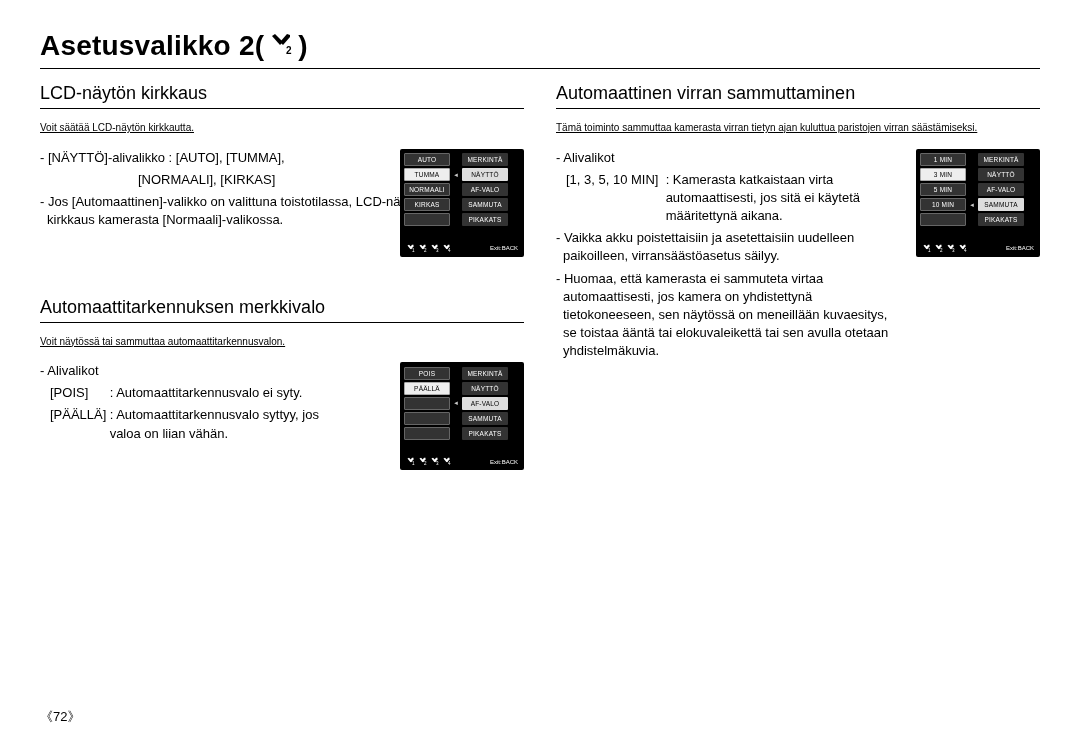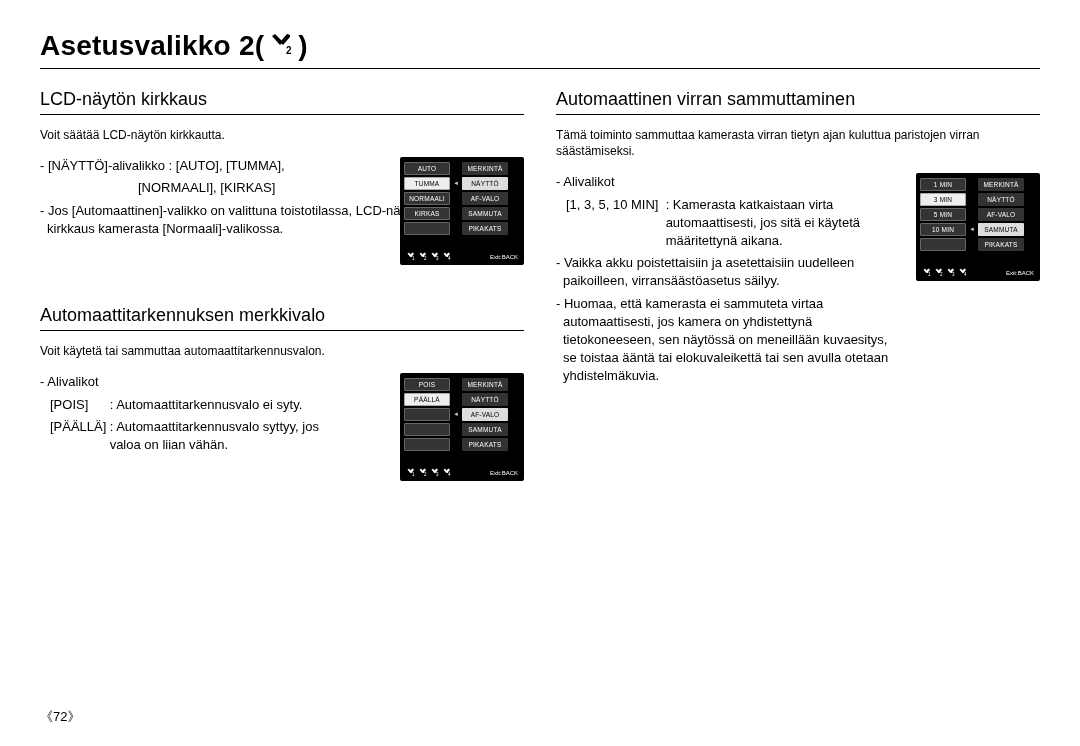--- a/index.html
+++ b/index.html
@@ -21,35 +21,36 @@
     align-items: flex-start;
     gap: 4px;
   }
   .tools-icon {
     display: inline-block;
     vertical-align: middle;
   }
   .columns {
     display: flex;
     gap: 32px;
-    margin-top: 16px;
+    margin-top: 10px;
   }
   .col { flex: 1; min-width: 0; }
   .section-title {
     font-size: 18px;
     font-weight: normal;
     border-bottom: 1px solid #000;
     padding-bottom: 4px;
     margin-top: 4px;
     margin-bottom: 12px;
   }
   .intro {
-    font-size: 12px;
+    font-size: 10px;
     margin-bottom: 14px;
     line-height: 1.35;
+    text-decoration: underline;
   }
   .bullets {
     font-size: 13px;
     line-height: 1.4;
     padding-right: 82px;
     min-height: 120px;
   }
   .bullets.r { padding-right: 150px; }
   .bullets p { margin-bottom: 4px; }
   .neg { text-indent: -7px; padding-left: 7px; }
@@ -201,21 +202,21 @@
                   <text x="8" y="11" font-size="6" fill="#fff">4</text>
                 </svg>
               </span>
             </div>
             <div>Exit:BACK</div>
           </div>
         </div>
     </div>
 
     <h2 class="section-title sec2-title">Automaattitarkennuksen merkkivalo</h2>
-    <p class="intro">Voit käytetä tai sammuttaa automaattitarkennusvalon.</p>
+    <p class="intro">Voit näytössä tai sammuttaa automaattitarkennusvalon.</p>
 
     <div class="content-block">
       <div class="bullets">
         <p class="neg">- Alivalikot</p>
         <p style="padding-left:10px">
           <span style="display:inline-block;width:56px">[POIS]</span>
           <span>: Automaattitarkennusvalo ei syty.</span>
         </p>
         <p style="padding-left:10px">
           <span style="display:inline-block;width:56px;vertical-align:top">[PÄÄLLÄ]</span>

